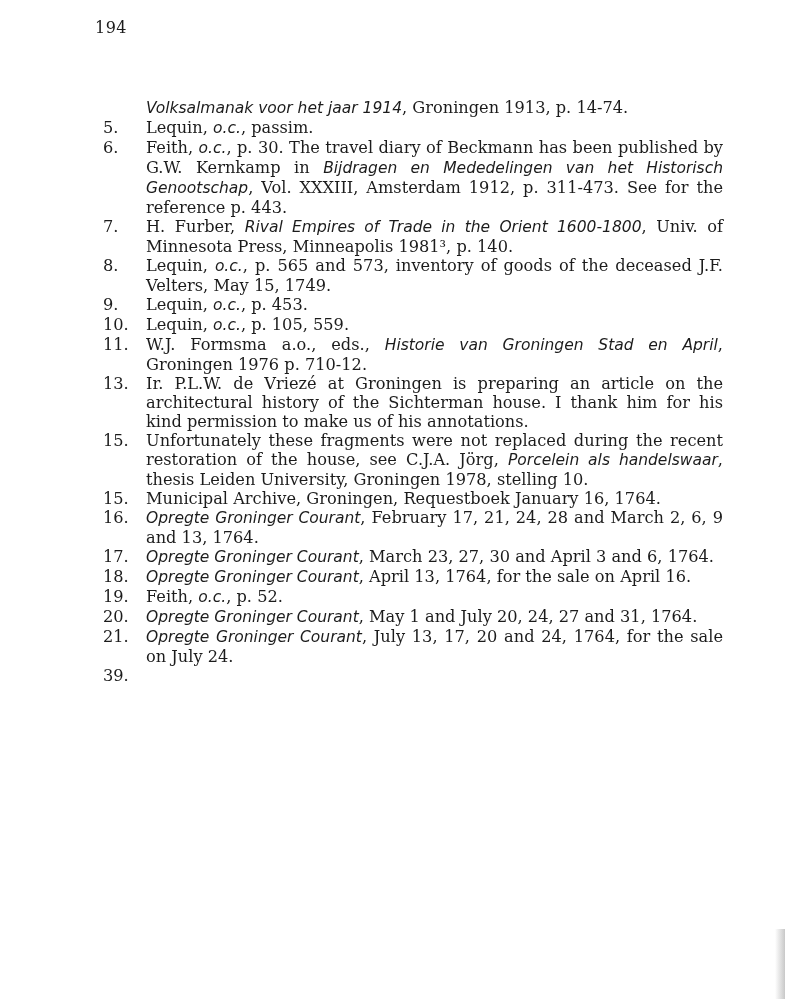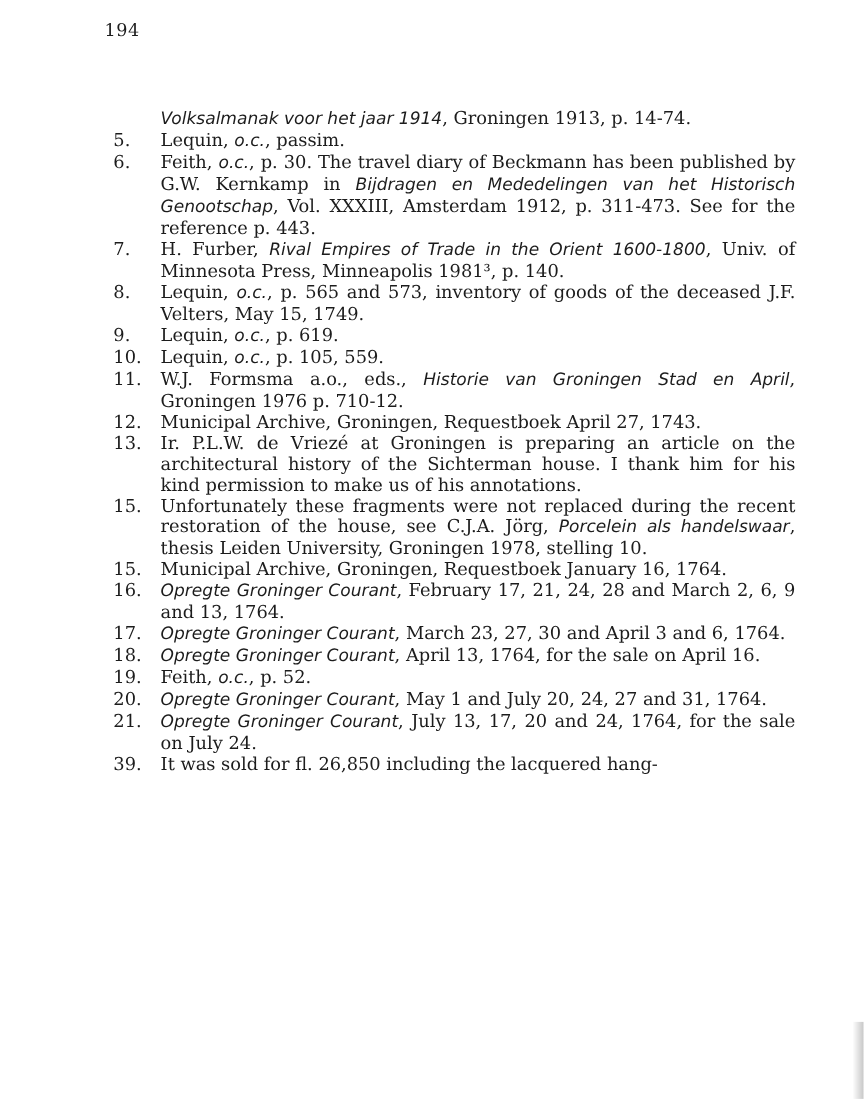--- a/index.html
+++ b/index.html
@@ -16,28 +16,27 @@
 </head>
 <body>
 
 <div class="page-number">194</div>
 <div class="notes" id="notes">
     <div class="note"><span class="it">Volksalmanak voor het jaar 1914</span><span>, Groningen 1913, p. 14-74.</span></div>
     <div class="note"><span class="num">5.</span><span>Lequin, </span><span class="it">o.c.</span><span>, passim.</span></div>
     <div class="note"><span class="num">6.</span><span>Feith, </span><span class="it">o.c.</span><span>, p. 30. The travel diary of Beckmann has been published by G.W. Kernkamp in </span><span class="it">Bijdragen en Mededelingen van het Historisch Genootschap</span><span>, Vol. XXXIII, Amsterdam 1912, p. 311-473. See for the reference p. 443.</span></div>
     <div class="note"><span class="num">7.</span><span>H. Furber, </span><span class="it">Rival Empires of Trade in the Orient 1600-1800</span><span>, Univ. of Minnesota Press, Minneapolis 1981³, p. 140.</span></div>
     <div class="note"><span class="num">8.</span><span>Lequin, </span><span class="it">o.c.</span><span>, p. 565 and 573, inventory of goods of the deceased J.F. Velters, May 15, 1749.</span></div>
-    <div class="note"><span class="num">9.</span><span>Lequin, </span><span class="it">o.c.</span><span>, p. 619.</span></div>
+    <div class="note"><span class="num">9.</span><span>Lequin, </span><span class="it">o.c.</span><span>, p. 453.</span></div>
     <div class="note"><span class="num">10.</span><span>Lequin, </span><span class="it">o.c.</span><span>, p. 105, 559.</span></div>
     <div class="note"><span class="num">11.</span><span>W.J. Formsma a.o., eds., </span><span class="it">Historie van Groningen Stad en April</span><span>, Groningen 1976 p. 710-12.</span></div>
-    <div class="note"><span class="num">12.</span><span>Municipal Archive, Groningen, Requestboek April 27, 1743.</span></div>
     <div class="note"><span class="num">13.</span><span>Ir. P.L.W. de Vriezé at Groningen is preparing an article on the architectural history of the Sichterman house. I thank him for his kind permission to make us of his annotations.</span></div>
     <div class="note"><span class="num">15.</span><span>Unfortunately these fragments were not replaced during the recent restoration of the house, see C.J.A. Jörg, </span><span class="it">Porcelein als handelswaar</span><span>, thesis Leiden University, Groningen 1978, stelling 10.</span></div>
     <div class="note"><span class="num">15.</span><span>Municipal Archive, Groningen, Requestboek January 16, 1764.</span></div>
     <div class="note"><span class="num">16.</span><span class="it">Opregte Groninger Courant</span><span>, February 17, 21, 24, 28 and March 2, 6, 9 and 13, 1764.</span></div>
     <div class="note"><span class="num">17.</span><span class="it">Opregte Groninger Courant</span><span>, March 23, 27, 30 and April 3 and 6, 1764.</span></div>
     <div class="note"><span class="num">18.</span><span class="it">Opregte Groninger Courant</span><span>, April 13, 1764, for the sale on April 16.</span></div>
     <div class="note"><span class="num">19.</span><span>Feith, </span><span class="it">o.c.</span><span>, p. 52.</span></div>
     <div class="note"><span class="num">20.</span><span class="it">Opregte Groninger Courant</span><span>, May 1 and July 20, 24, 27 and 31, 1764.</span></div>
     <div class="note"><span class="num">21.</span><span class="it">Opregte Groninger Courant</span><span>, July 13, 17, 20 and 24, 1764, for the sale on July 24.</span></div>
-    <div class="note"><span class="num">39.</span><span>It was sold for fl. 26,850 including the lacquered hang-</span></div>
+    <div class="note"><span class="num">39.</span></div>
   </div>
 <div class="edge-shadow"></div>
 
 </body></html>

